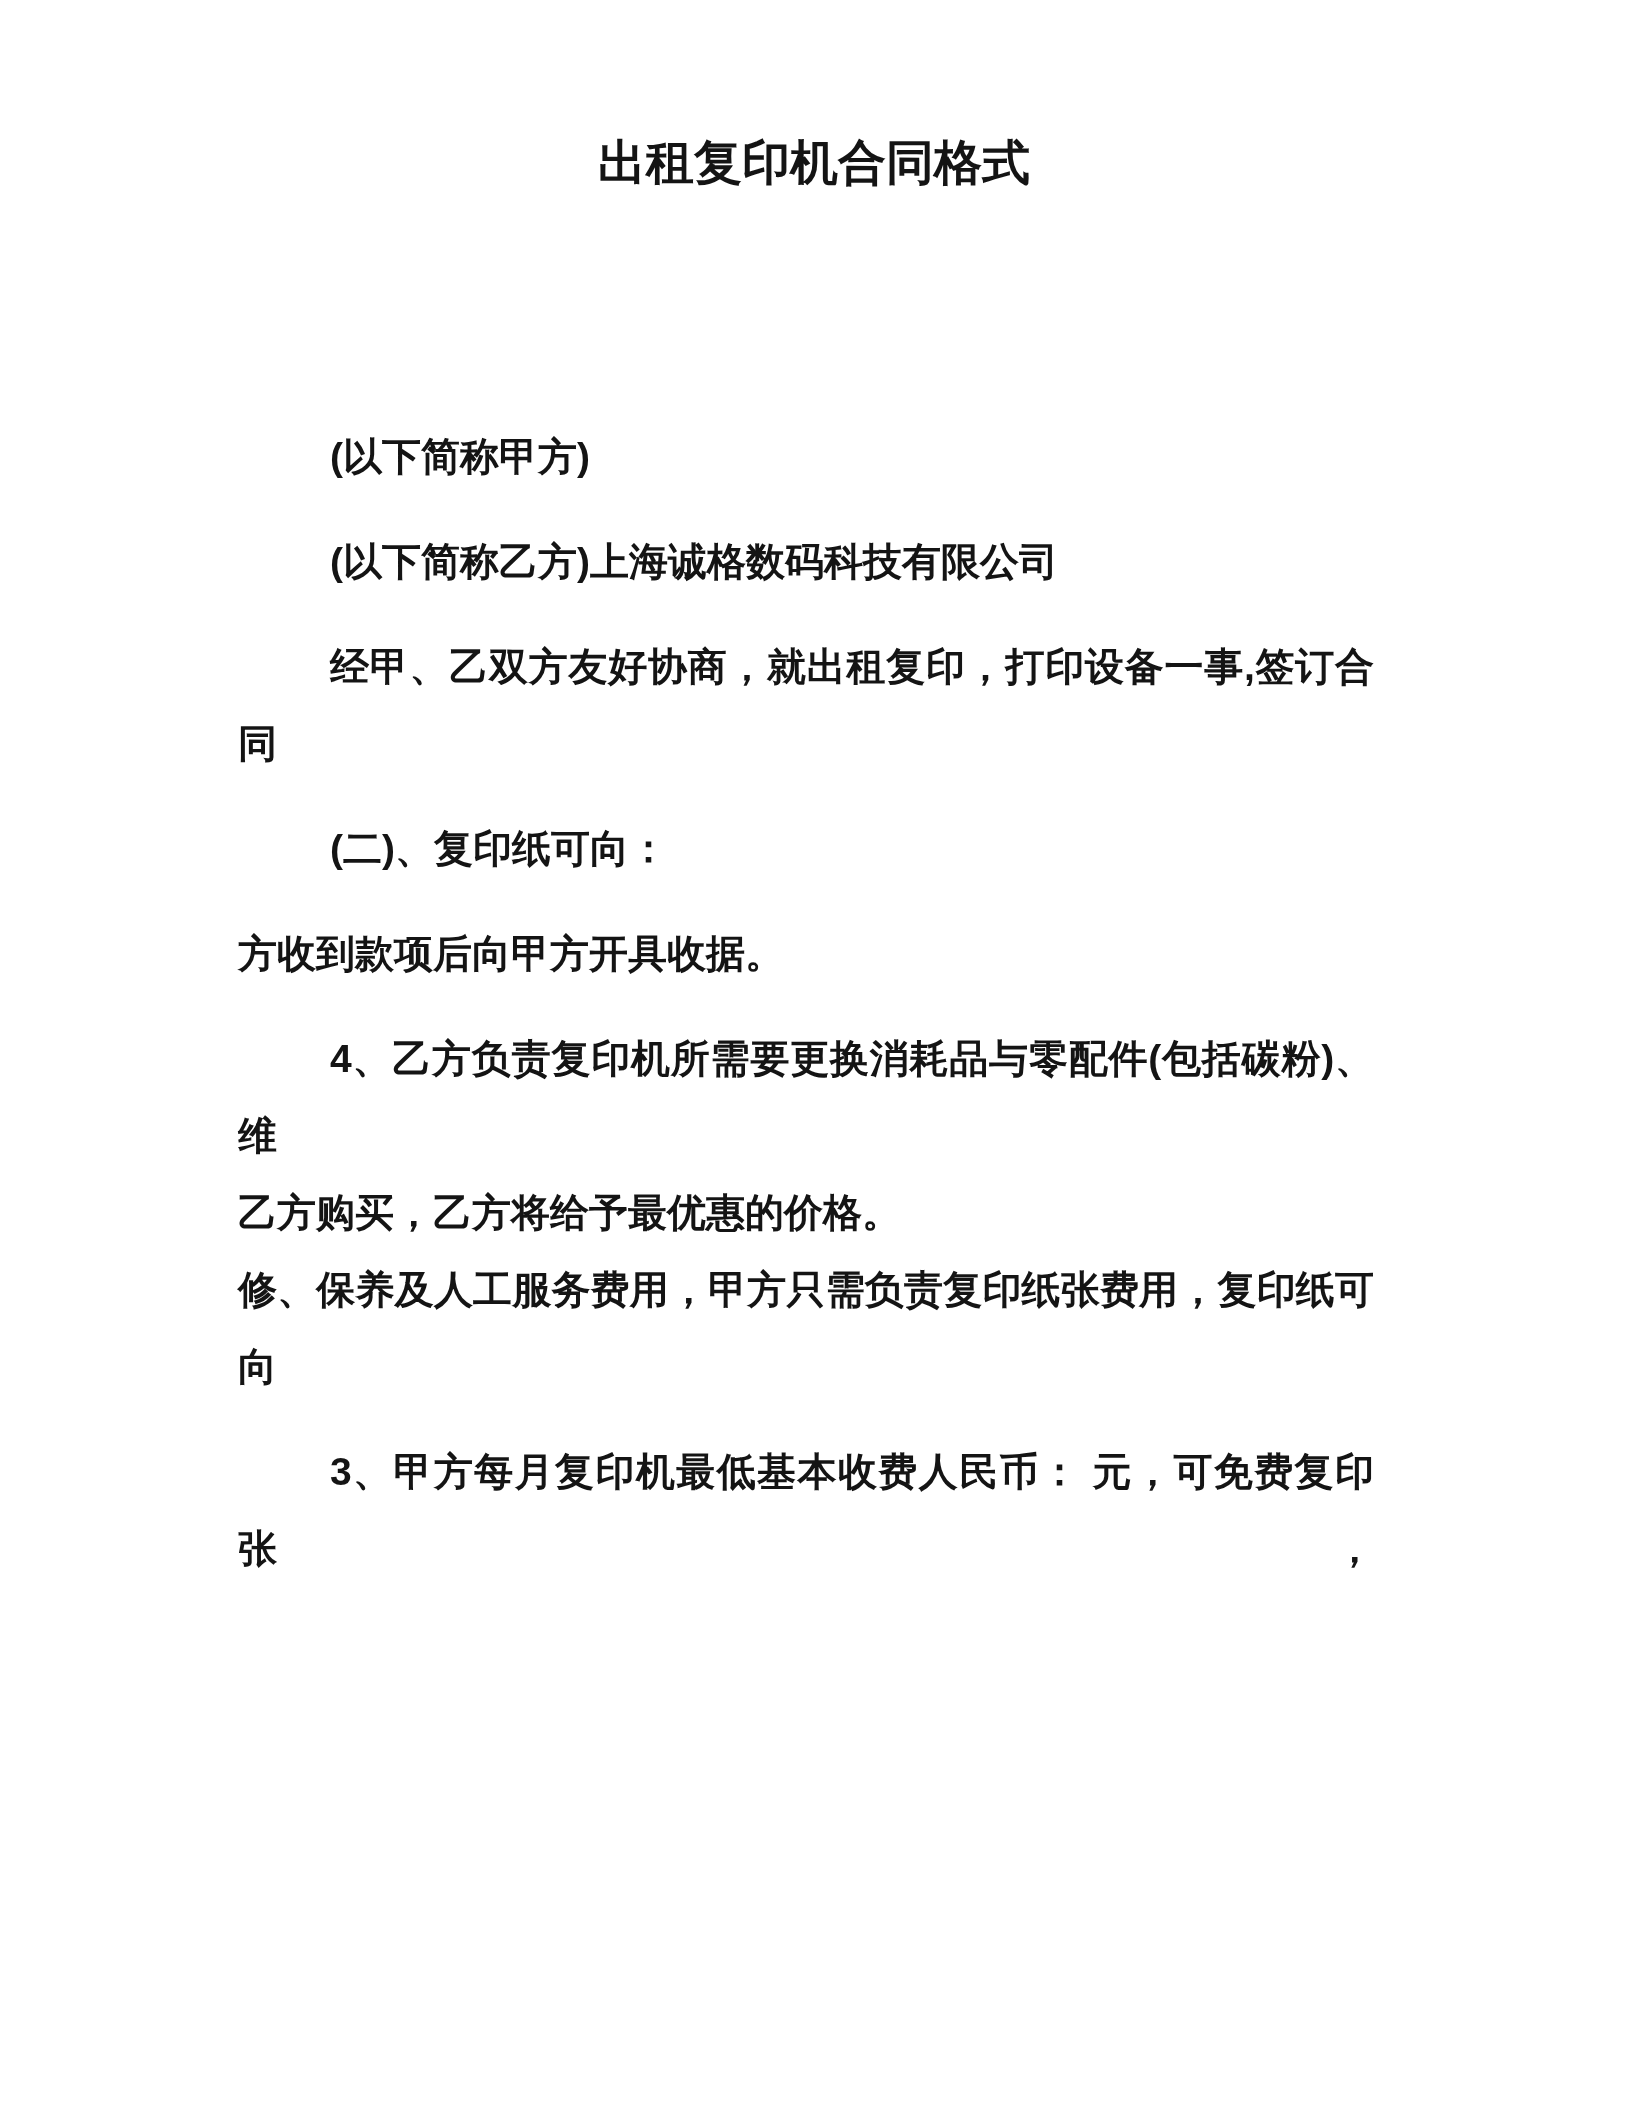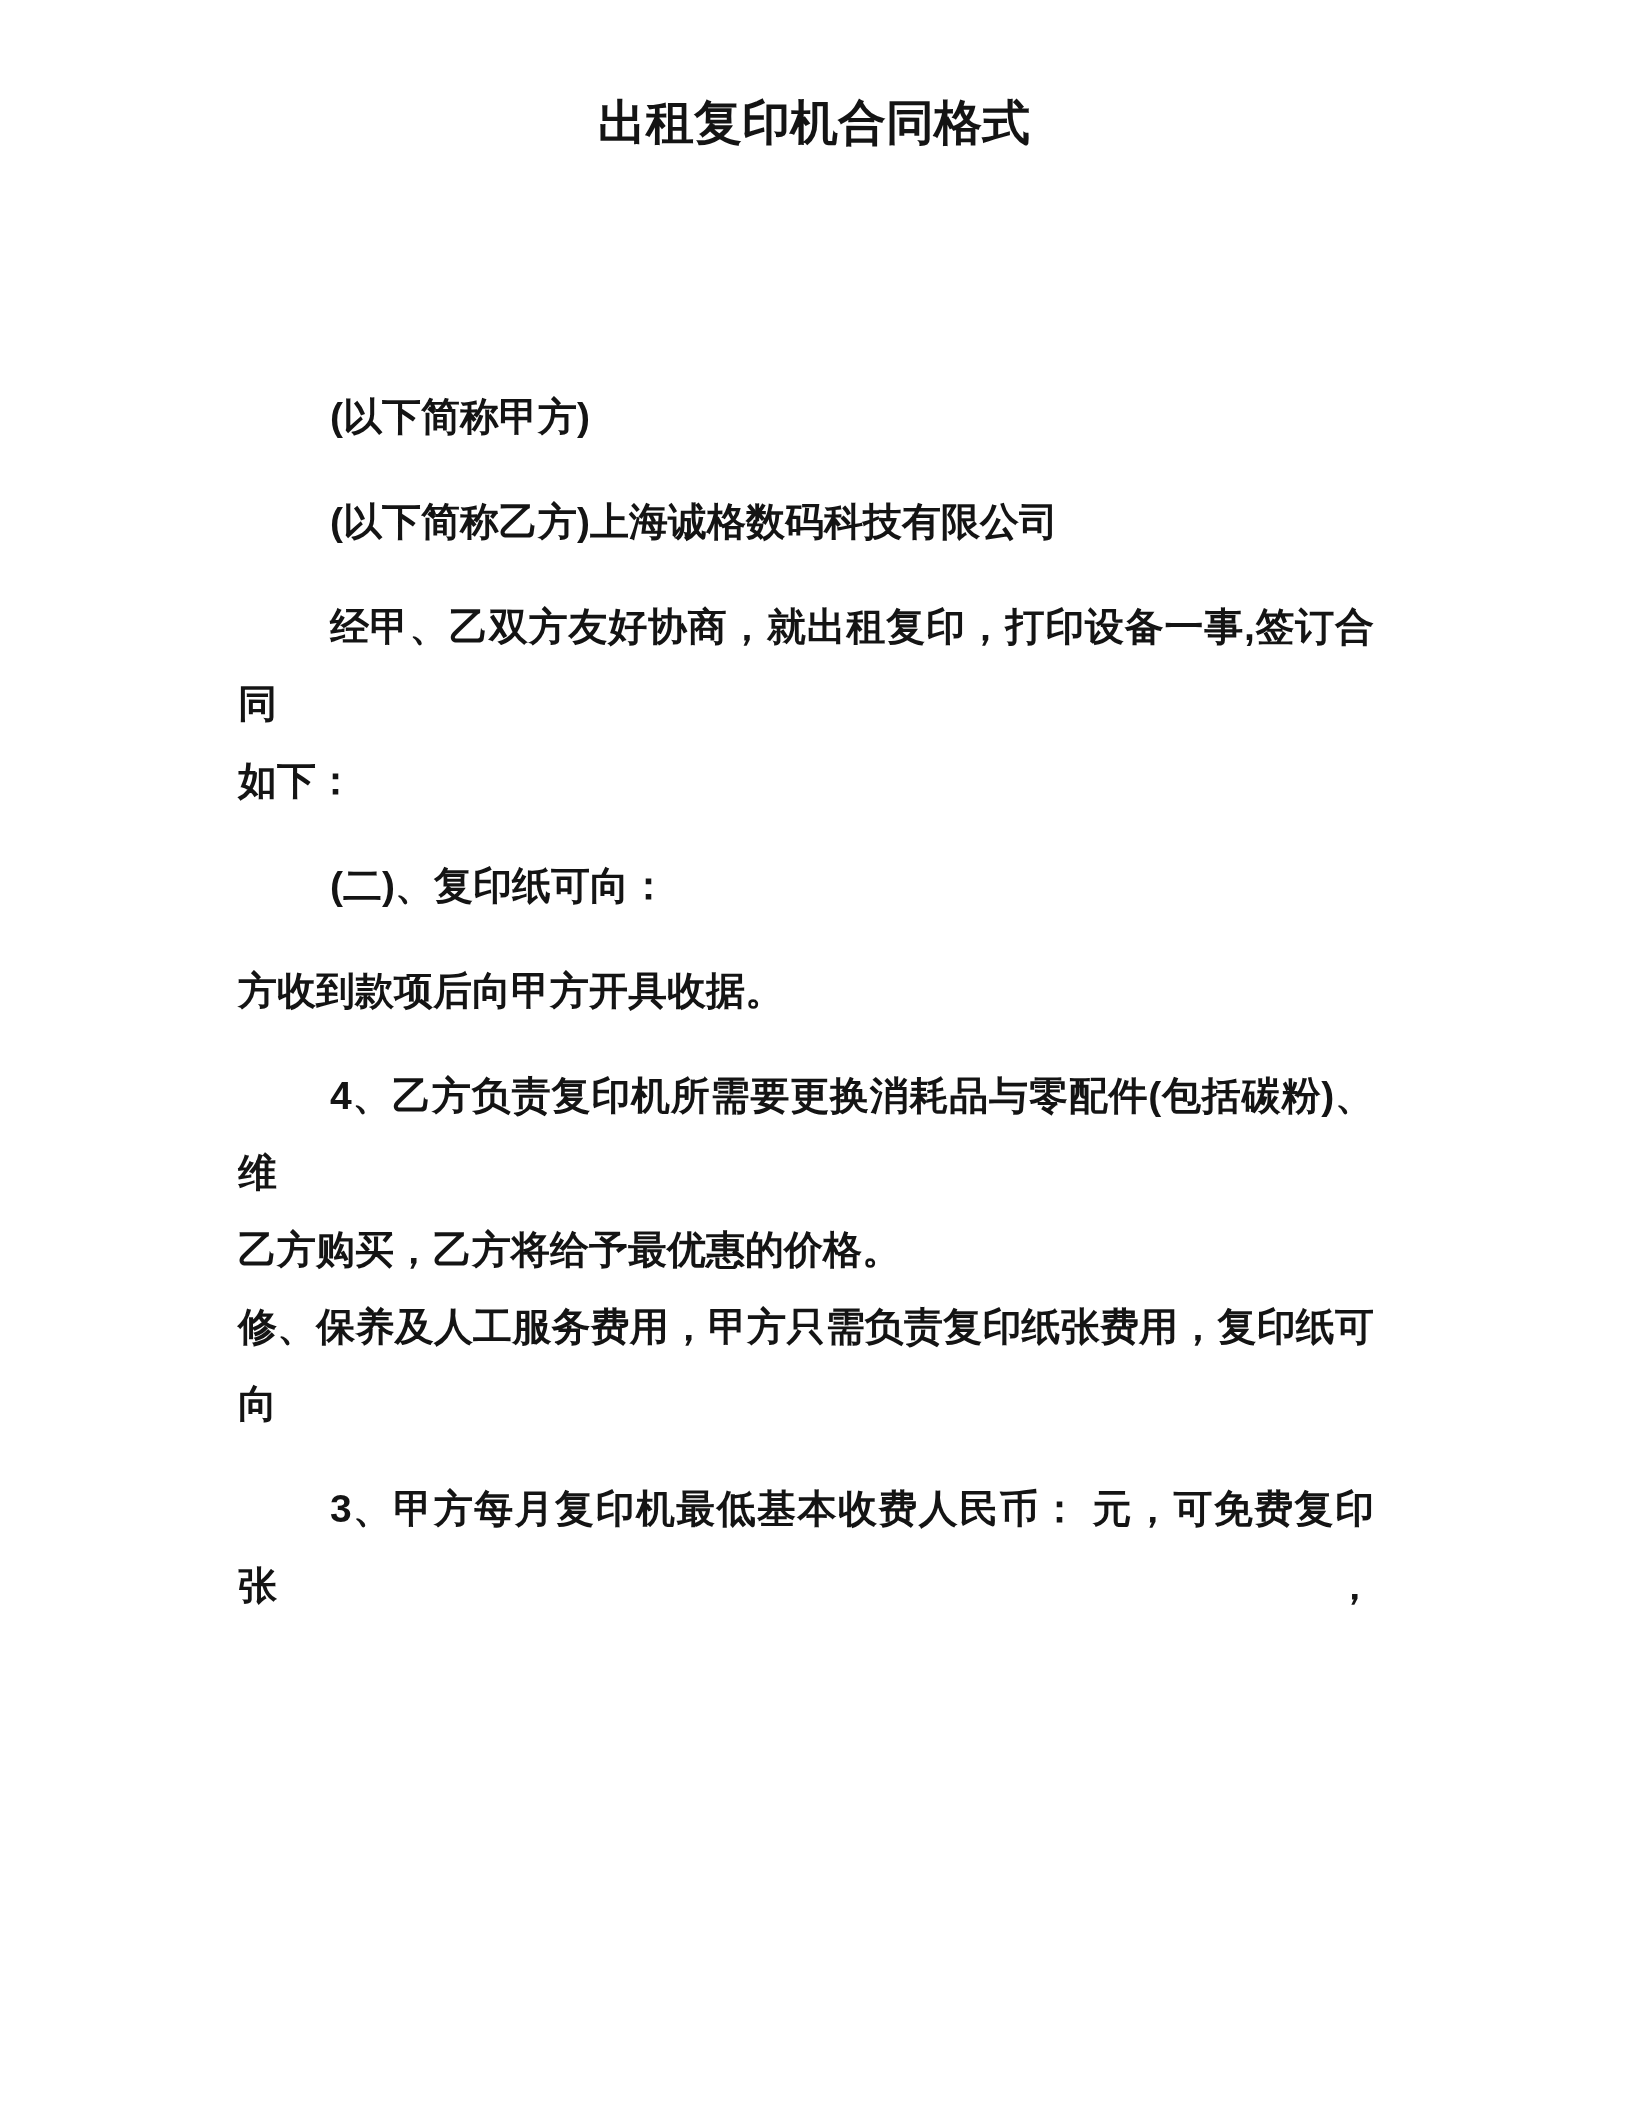--- a/index.html
+++ b/index.html
@@ -13,21 +13,21 @@
     height: 2112px;
     background: #ffffff;
     color: #141414;
     font-family: "Liberation Sans", sans-serif;
     font-weight: 700;
     overflow: hidden;
     box-sizing: border-box;
   }
   .title {
     margin: 0 242px 210px 238px;
-    padding-top: 78px;
+    padding-top: 118px;
     font-size: 48px;
     line-height: 90px;
     text-align: center;
     font-weight: 700;
   }
   .doc-body {
     margin: 0 242px 0 238px;
     font-size: 39px;
   }
   .para {
@@ -58,21 +58,20 @@
     <div class="para">
       <div class="line indent">(以下简称甲方)</div>
     </div>
 
     <div class="para">
       <div class="line indent">(以下简称乙方)上海诚格数码科技有限公司</div>
     </div>
 
     <div class="para">
       <div class="line indent fill">经甲、乙双方友好协商，就出租复印，打印设备一事,签订合同</div>
-      <div class="line">如下：</div>
     </div>
 
 
     <div class="para">
       <div class="line indent">(二)、复印纸可向：</div>
     </div>
 
     <div class="para">
       <div class="line">方收到款项后向甲方开具收据。</div>
     </div>

